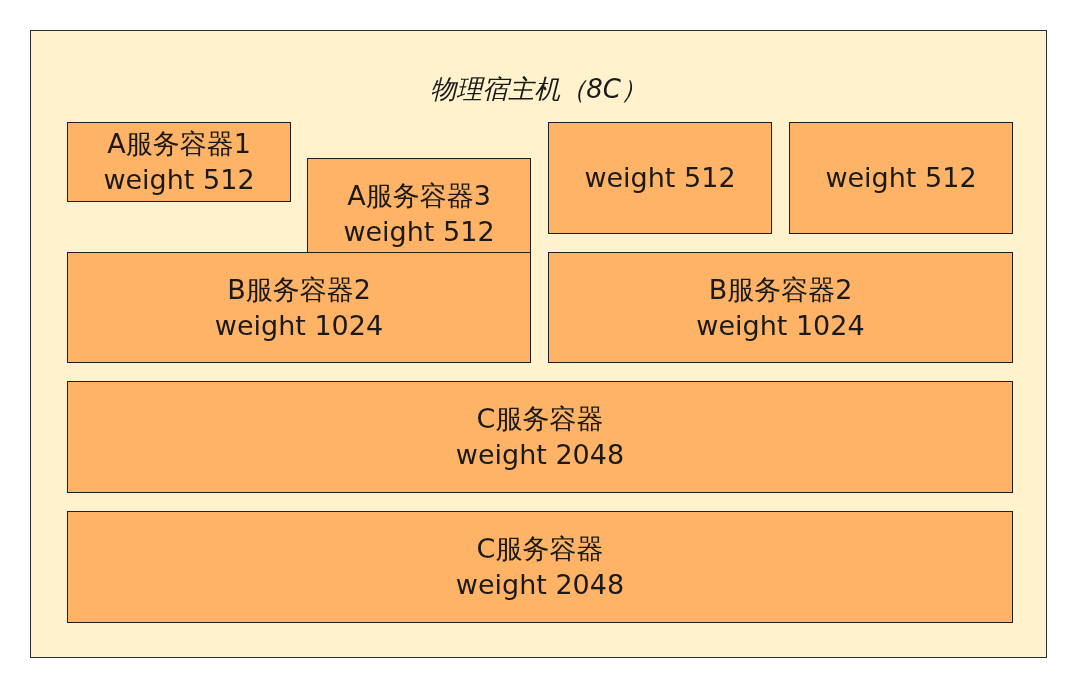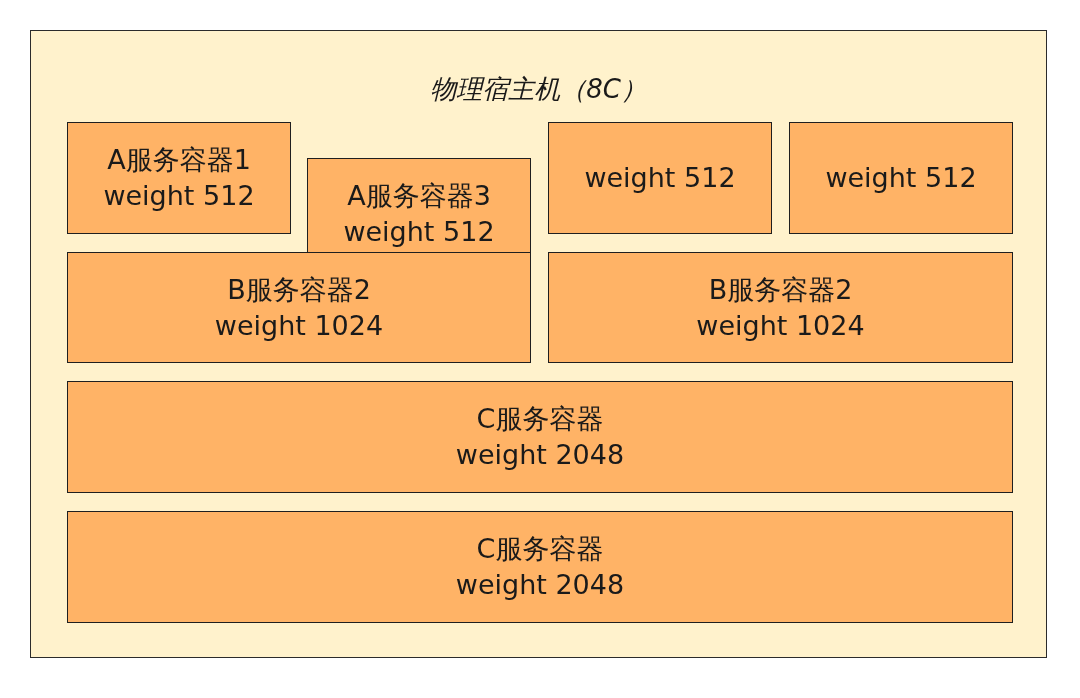--- a/index.html
+++ b/index.html
@@ -14,21 +14,21 @@
          align-items: center; justify-content: center; text-align: center; }
   .box .name, .box .weight { font-size: 27px; line-height: 36px; white-space: nowrap; }
 </style>
 </head>
 <body>
 
 <div class="host">
   <div class="host-title">物理宿主机（8C）</div>
 </div>
 
-<div class="box" style="left:67px;top:122px;width:224px;height:112px;">
+<div class="box" style="left:67px;top:122px;width:224px;height:80px;">
   <span class="name">A服务容器1</span>
   <span class="weight">weight 512</span>
 </div>
 <div class="box" style="left:307px;top:122px;width:224px;height:112px;margin-top:36px;">
   <span class="name">A服务容器3</span>
   <span class="weight">weight 512</span>
 </div>
 <div class="box" style="left:548px;top:122px;width:224px;height:112px;">
   <span class="weight">weight 512</span>
 </div>

